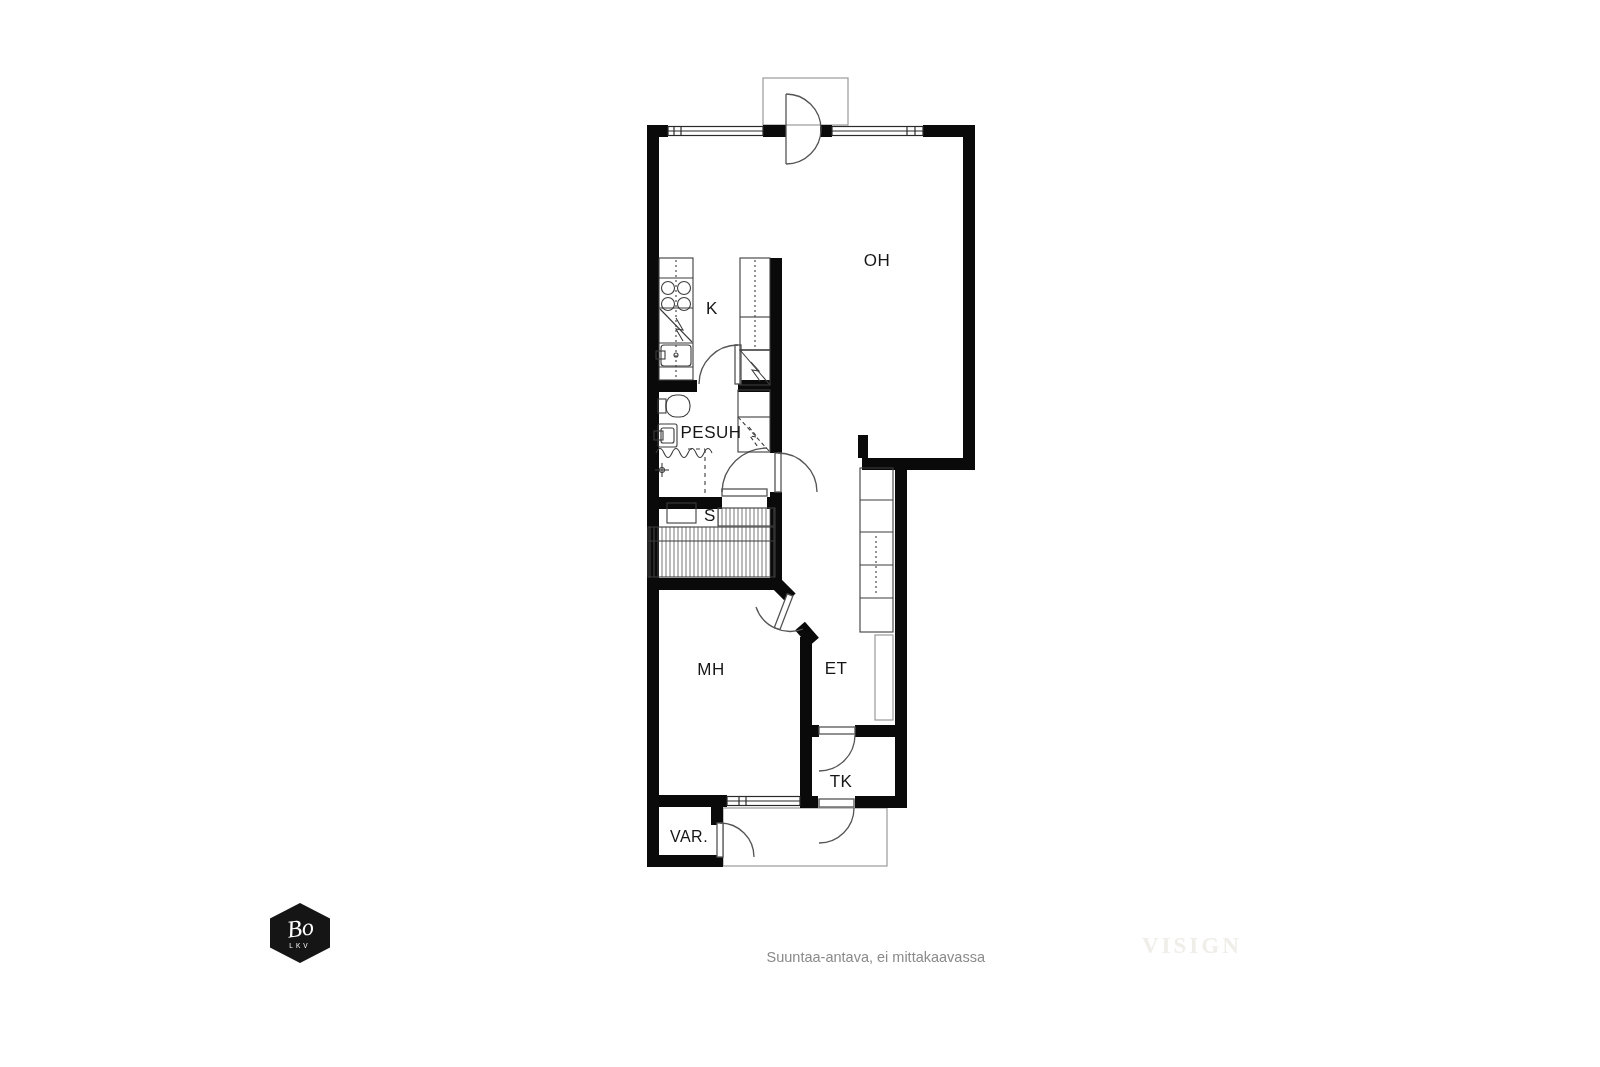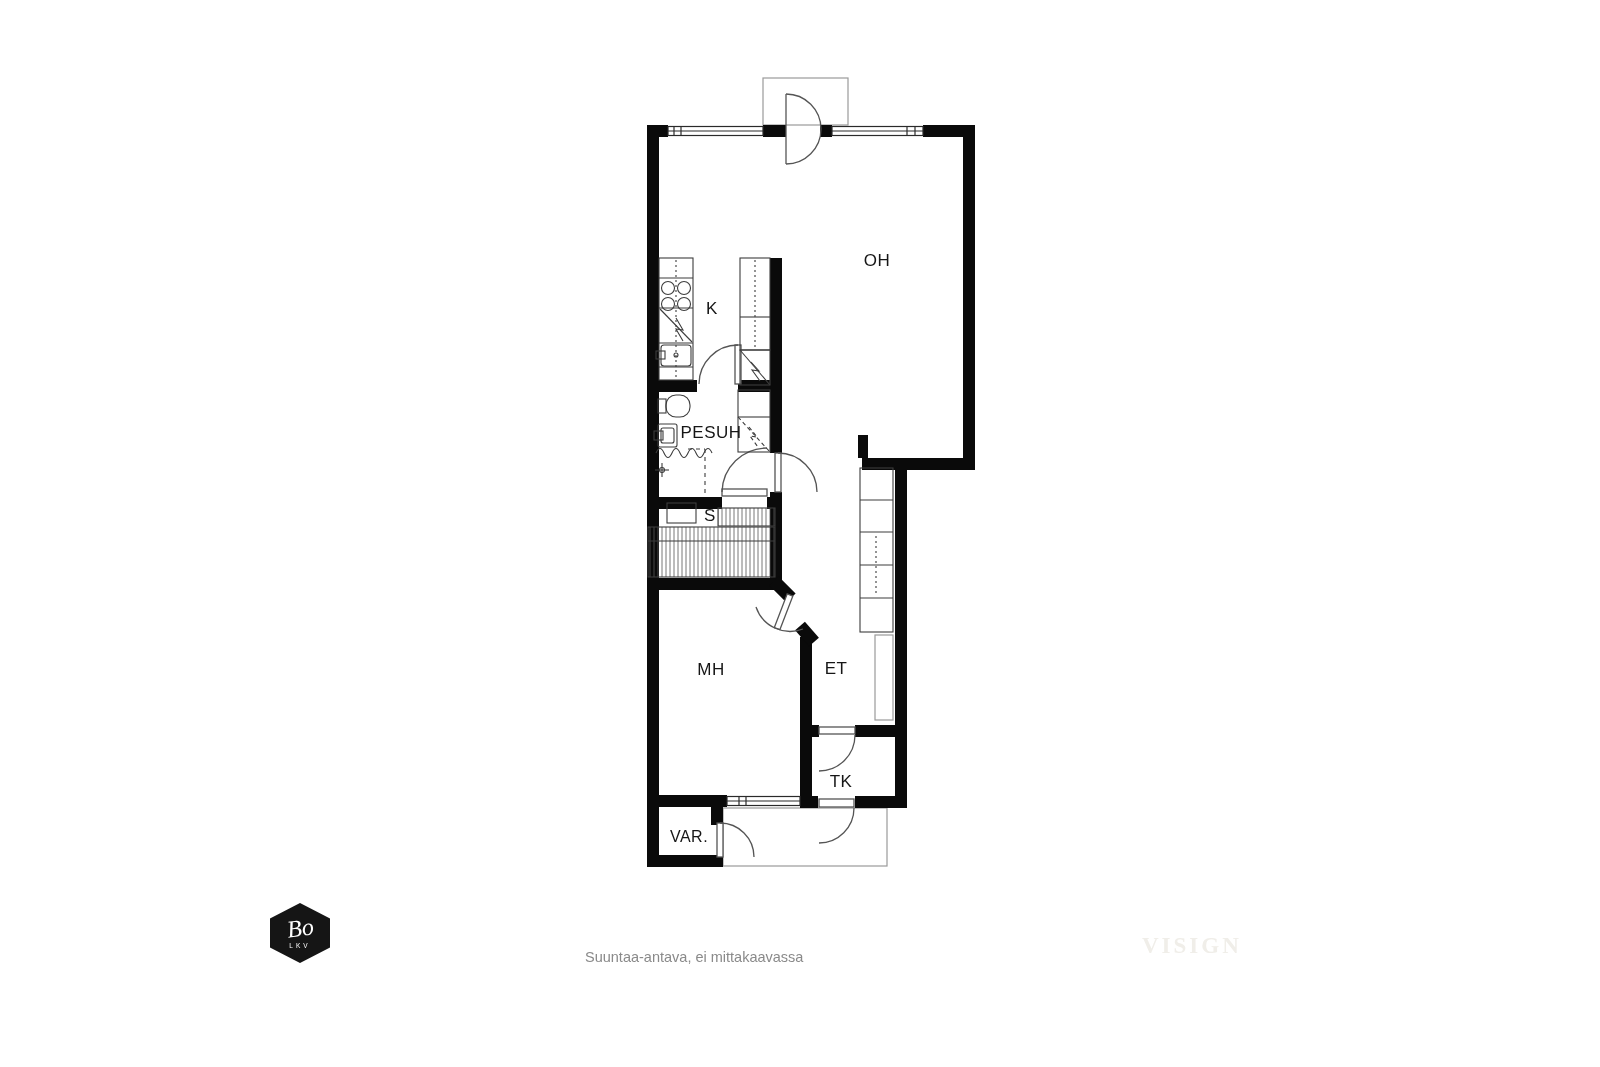--- a/index.html
+++ b/index.html
@@ -1,21 +1,21 @@
 <!DOCTYPE html>
 <html><head>
 <meta charset="utf-8">
 <style>
   html,body{margin:0;padding:0;background:#fff;}
   #canvas{position:relative;width:1600px;height:1067px;background:#ffffff;overflow:hidden;
           font-family:"Liberation Sans",sans-serif;}
   #plan-svg{position:absolute;left:0;top:0;}
   .room-label{font-family:"Liberation Sans",sans-serif;font-size:17px;fill:#161616;letter-spacing:0.5px;}
   .small-label{font-size:16px;}
-  #footer-note{position:absolute;left:585px;top:949px;width:400px;text-align:left;
+  #footer-note{position:absolute;left:585px;top:949px;width:400px;text-align:right;
                font-size:14.5px;color:#8a8a8a;}
   #watermark{position:absolute;left:1142px;top:933px;font-family:"Liberation Serif",serif;
              font-weight:bold;font-size:23px;letter-spacing:3px;color:#f0eee9;}
   #logo{position:absolute;left:270px;top:903px;width:60px;height:60px;background:#151515;
         clip-path:polygon(50% 0%,100% 26%,100% 74%,50% 100%,0% 74%,0% 26%);
         display:flex;flex-direction:column;align-items:center;justify-content:center;}
   #logo .logo-main{font-family:"Liberation Serif",serif;font-style:italic;font-size:24px;
         color:#ffffff;line-height:20px;transform:rotate(-8deg);}
   #logo .logo-sub{font-size:6.5px;color:#ffffff;letter-spacing:3px;margin-top:4px;}
 </style>

